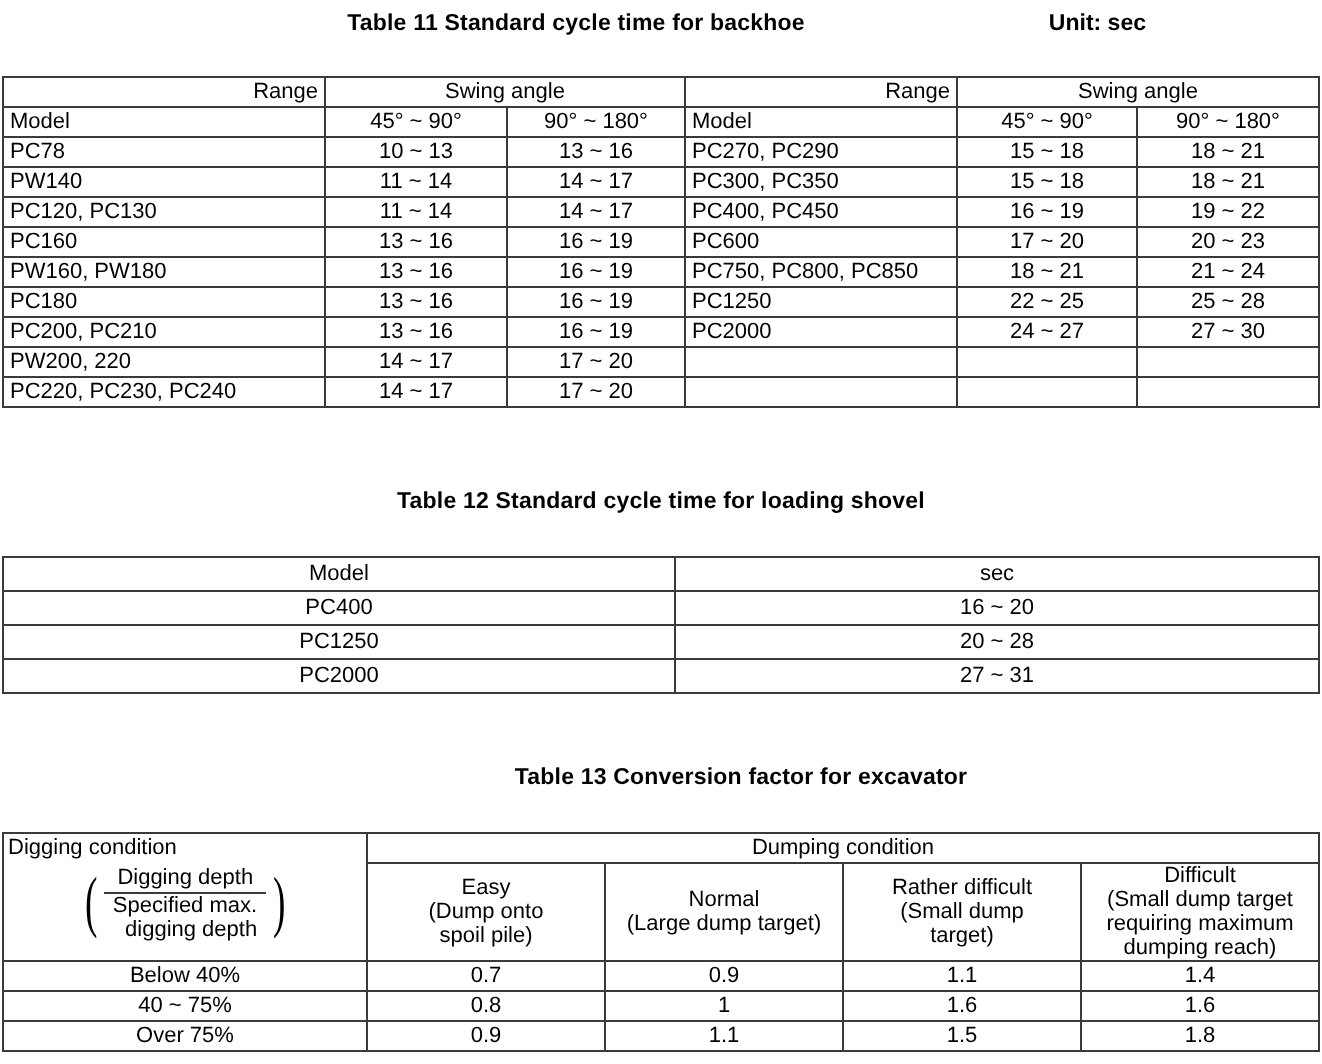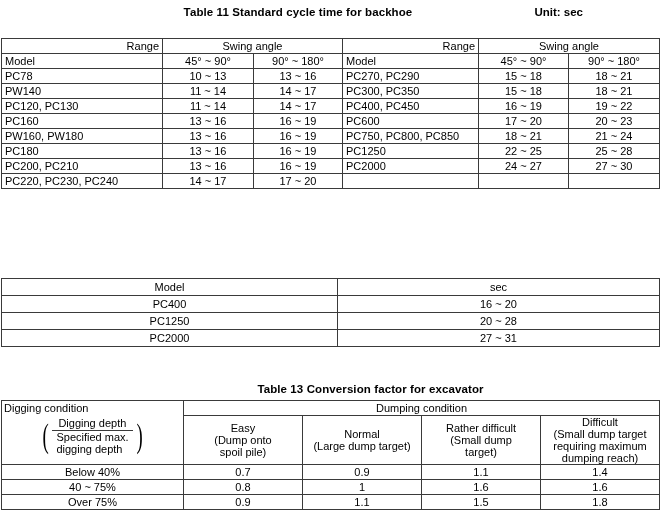--- a/index.html
+++ b/index.html
@@ -70,21 +70,21 @@
   #table11 { position: absolute; left: 0; top: 26px; }
   #table11 td { height: 15px; }
   .blank-cell { border-left: 1px solid #3a3a3a; border-right: 1px solid #3a3a3a; border-top: none; border-bottom: none; }
   .blank-cell-last { border-left: 1px solid #3a3a3a; border-right: 1px solid #3a3a3a; border-top: none; border-bottom: 1px solid #3a3a3a; }
 
   
   #table12 { position: absolute; left: 0; top: 266px; }
   #table12 td { height: 17px; }
 
   
-  #table13 { position: absolute; left: 0; top: 388px; padding-left: 26px; }
+  #table13 { position: absolute; left: 0; top: 404px; padding-left: 26px; }
   #table13 td { height: 15px; }
   .frac-cell {
     text-align: left;
     vertical-align: top;
     padding: 0 !important;
   }
   .frac-wrap {
     display: block;
     position: relative;
     height: 62px;
@@ -105,42 +105,42 @@
   .paren {
     font-size: 34px;
     line-height: 42px;
     font-family: "Liberation Serif", serif;
     transform: scaleX(0.55);
     display: inline-block;
     font-weight: 300;
   }
   .frac {
     display: inline-block;
-    text-align: left;
+    text-align: right;
     margin: 0 1px;
   }
   .frac .num {
     display: block;
     border-bottom: 1px solid #3a3a3a;
     padding: 0 6px 0px 6px;
     line-height: 13px;
   }
   .frac .den {
     display: block;
     padding: 0 4px;
     line-height: 12px;
   }
   .hdr2 { line-height: 11.5px; padding-top: 1px; padding-bottom: 1px; }
 </style>
 </head>
 <body>
 
 <div class="page">
 
-  <div class="title-row" style="position:absolute;left:10px;top:4px;width:576px;">
+  <div class="title-row" style="position:absolute;left:0;top:4px;width:576px;">
     <div class="table-title">Table 11 Standard cycle time for backhoe</div>
     <div class="unit-label">Unit: sec</div>
   </div>
 
   <table class="grid" id="table11">
     <colgroup>
       <col style="width:161px">
         <col style="width:91px">
         <col style="width:89px">
       <col style="width:136px">
@@ -213,30 +213,41 @@
       </tr>
       <tr>
         <td class="l">PC200, PC210</td>
         <td class="c">13 ~ 16</td>
         <td class="c">16 ~ 19</td>
         <td class="l">PC2000</td>
         <td class="c">24 ~ 27</td>
         <td class="c">27 ~ 30</td>
       </tr>
       <tr>
+        <td class="l">PW200, 220</td>
+        <td class="c">14 ~ 17</td>
+        <td class="c">17 ~ 20</td>
+        <td class="blank-cell"></td>
+        <td class="blank-cell"></td>
+        <td class="blank-cell"></td>
+      </tr>
+      <tr>
         <td class="l">PC220, PC230, PC240</td>
         <td class="c">14 ~ 17</td>
         <td class="c">17 ~ 20</td>
         <td class="blank-cell-last"></td>
         <td class="blank-cell-last"></td>
         <td class="blank-cell-last"></td>
       </tr>
     </tbody>
   </table>
 
+  <div class="title-row" style="position:absolute;left:0;top:243px;width:661px;">
+    <div class="table-title">Table 12 Standard cycle time for loading shovel</div>
+  </div>
 
   <table class="grid" id="table12">
     <colgroup>
         <col style="width:336px">
         <col style="width:322px">
       </colgroup>
     <tbody>
       <tr>
         <td class="c">Model</td>
         <td class="c">sec</td>

